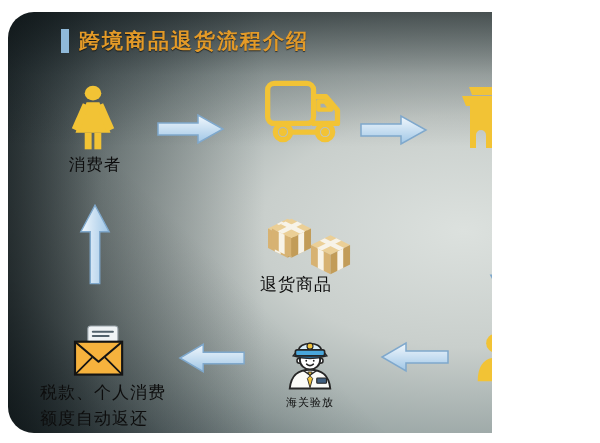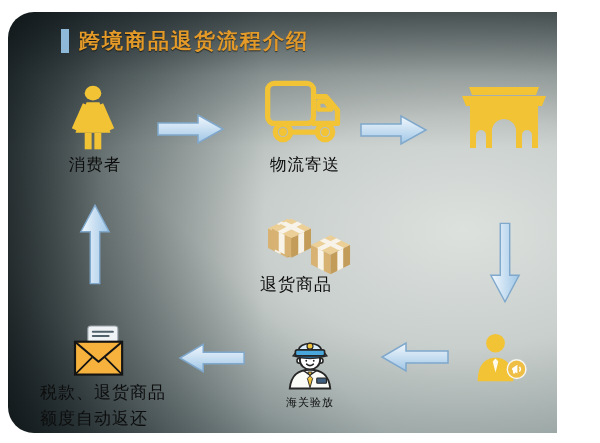--- a/index.html
+++ b/index.html
@@ -1,17 +1,17 @@
 <!DOCTYPE html>
 <html><head>
 <meta charset="utf-8">
 <style>
   html,body { margin:0; padding:0; background:#ffffff; }
   .page {
-    position:relative; width:557px; height:443px; background:#ffffff;
+    position:relative; width:492px; height:443px; background:#ffffff;
     font-family:"Liberation Sans","DejaVu Sans",sans-serif; overflow:hidden;
   }
   .panel {
     position:absolute; left:8px; top:12px; width:584px; height:421px;
     border-radius:26px;
     background:
       linear-gradient(180deg, rgba(7,13,15,.55) 0%, rgba(7,13,15,.18) 15%, rgba(7,13,15,0) 32%),
       linear-gradient(90deg, rgba(7,13,15,.68) 0%, rgba(7,13,15,.32) 16%, rgba(7,13,15,0) 44%),
       linear-gradient(45deg, rgba(7,13,15,.55) 0%, rgba(7,13,15,.22) 16%, rgba(7,13,15,0) 38%),
       radial-gradient(115% 92% at 78% 52%, #dce1de 0%, #c9cfcc 30%, #9aa6a5 55%, #5e6e72 78%, #2a383c 100%);
@@ -78,21 +78,20 @@
         <rect x="8" y="5" width="48" height="42" rx="7"></rect>
         <path d="M56 19 H69 L81 33 V47 H56"></path>
         <path d="M61 24 H68 L74.5 32.5 H61 Z" stroke-width="4.5"></path>
         <circle cx="24" cy="56" r="8"></circle>
         <circle cx="68" cy="56" r="8"></circle>
         <circle cx="24" cy="56" r="1.6" fill="#F2C335"></circle>
         <circle cx="68" cy="56" r="1.6" fill="#F2C335"></circle>
         <path d="M34 56 H58"></path>
       </svg>
     </div>
-    <div class="node-label" style="left:297px;top:142px;">物流寄送</div>
 
     <div class="arrow" style="left:350px;top:101px;width:72px;height:34px;">
       <svg viewBox="0 0 70 34">
           <polygon points="2,11 42,11 42,3 67,17 42,31 42,23 2,23" fill="url(#gradH)" stroke="#7FA8CC" stroke-width="1.5"></polygon>
         </svg>
     </div>
 
     <div class="icon" style="left:448px;top:73px;width:96px;height:66px;">
       <svg viewBox="0 0 94 66" fill="#F2C335">
         <path d="M12 2 H82 L79 10 H15 Z"></path>
@@ -180,17 +179,17 @@
     <div class="icon" style="left:62px;top:308px;width:60px;height:62px;">
       <svg viewBox="0 0 84 74">
         <rect x="25" y="2" width="42" height="24" rx="4" fill="#EFF3F5" stroke="#9AA4AA" stroke-width="1.5"></rect>
         <path d="M32 10 H60 M32 16 H54" stroke="#51616B" stroke-width="3" stroke-linecap="round"></path>
         <path d="M37 26 L48 26 L41 33 Z" fill="#EFF3F5"></path>
         <rect x="7" y="24" width="66" height="46" fill="#F6B23D" stroke="#141414" stroke-width="3"></rect>
         <path d="M7 24 L40 52 L73 24" fill="none" stroke="#141414" stroke-width="3" stroke-linejoin="round"></path>
         <path d="M8 69 L31 46 M72 69 L49 46" fill="none" stroke="#141414" stroke-width="2.5"></path>
       </svg>
     </div>
-    <div class="node-label left-aligned" style="left:32px;top:368px;">税款、退货商品</div>
+    <div class="node-label left-aligned" style="left:32px;top:368px;">税款、个人消费</div>
     <div class="node-label left-aligned" style="left:32px;top:394px;">额度自动返还</div>
 
   </div>
 </div>
 
 </body></html>

